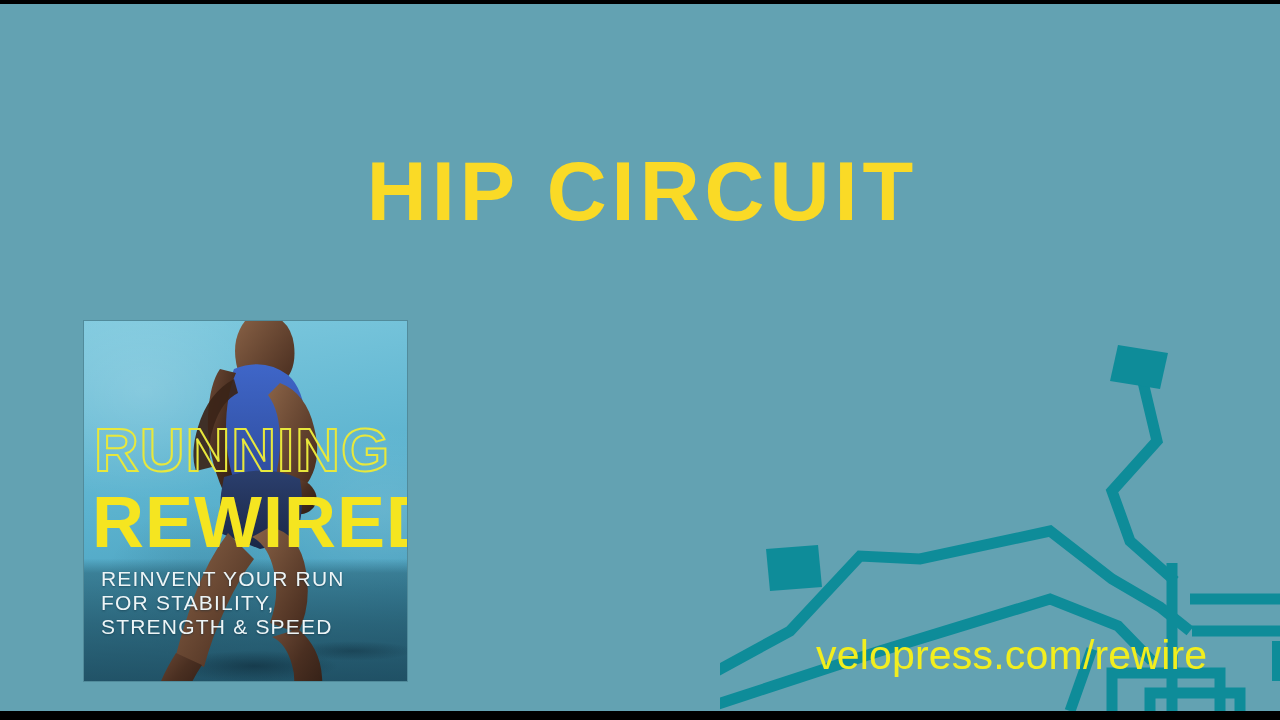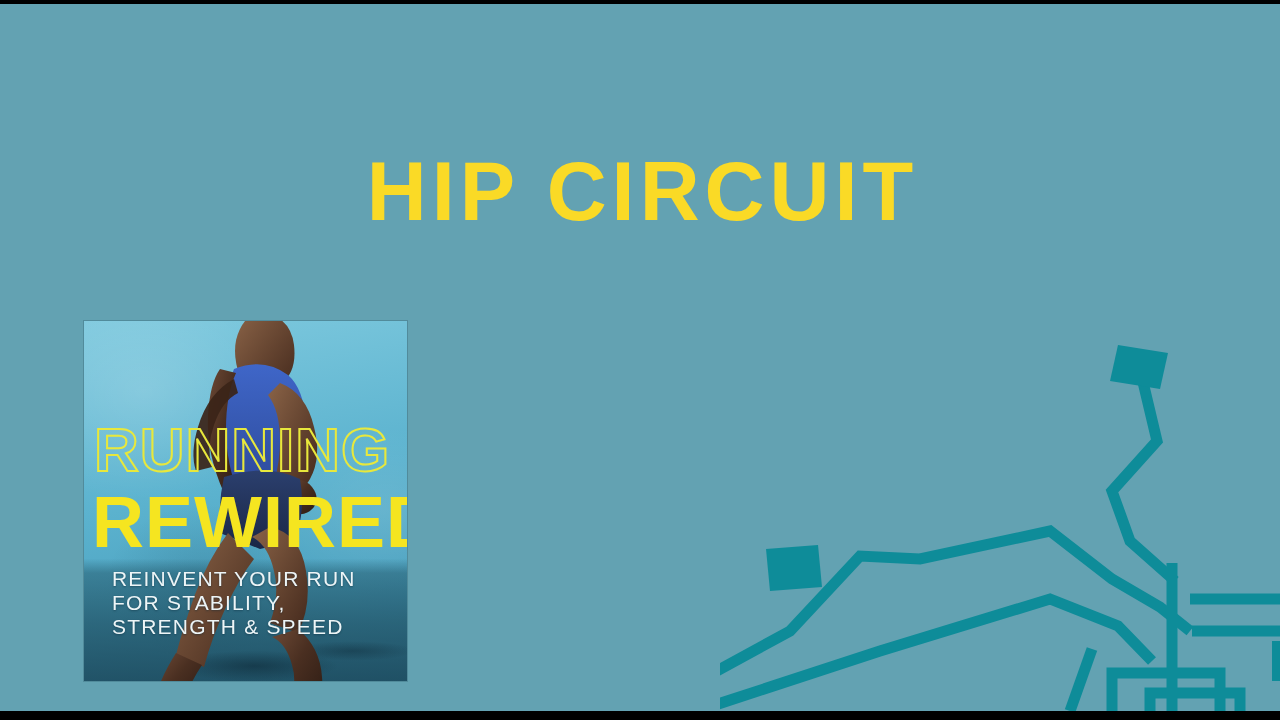--- a/index.html
+++ b/index.html
@@ -150,21 +150,21 @@
     font-family: "Liberation Sans", sans-serif;
     font-weight: bold;
     font-size: 72px;
     line-height: 72px;
     letter-spacing: 1px;
     color: #f5e520;
     white-space: nowrap;
   }
   .bk-subtitle {
     position: absolute;
-    left: 28px;
+    left: 17px;
     top: 246px;
     color: #edf5f7;
     font-family: "Liberation Sans", sans-serif;
     font-weight: normal;
     font-size: 21px;
     line-height: 24px;
     letter-spacing: 1.2px;
     text-shadow: 0 1px 2px rgba(10,40,55,0.45);
     white-space: pre-line;
   }
@@ -289,17 +289,18 @@
 
       <div class="book-type">
         <div class="bk-running">RUNNING</div>
         <div class="bk-rewired">REWIRED</div>
         <div class="bk-subtitle">REINVENT YOUR RUN
 FOR STABILITY,
 STRENGTH &amp; SPEED</div>
       </div>
     </div>
 
+    <div class="url">velopress.com/rewire</div>
 
   </div>
 
   <div class="bar-bottom"></div>
 </div>
 
 </body></html>

